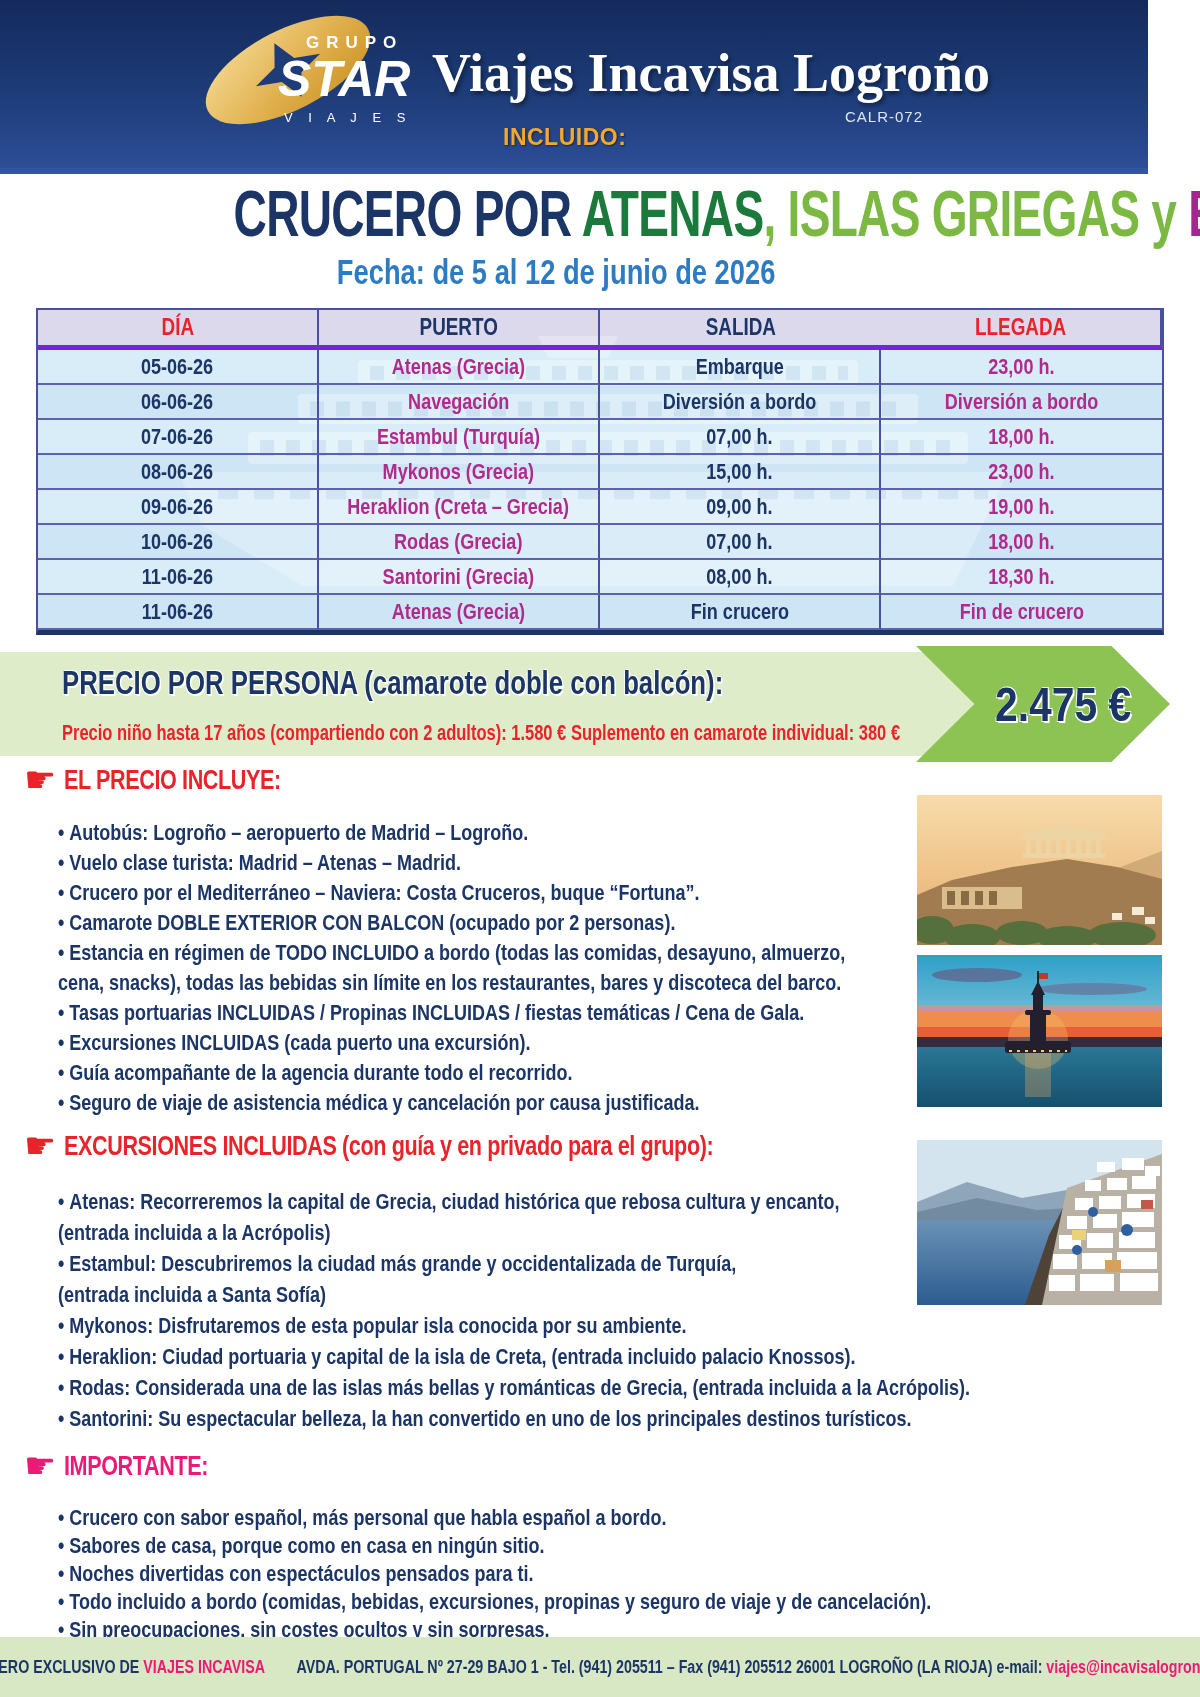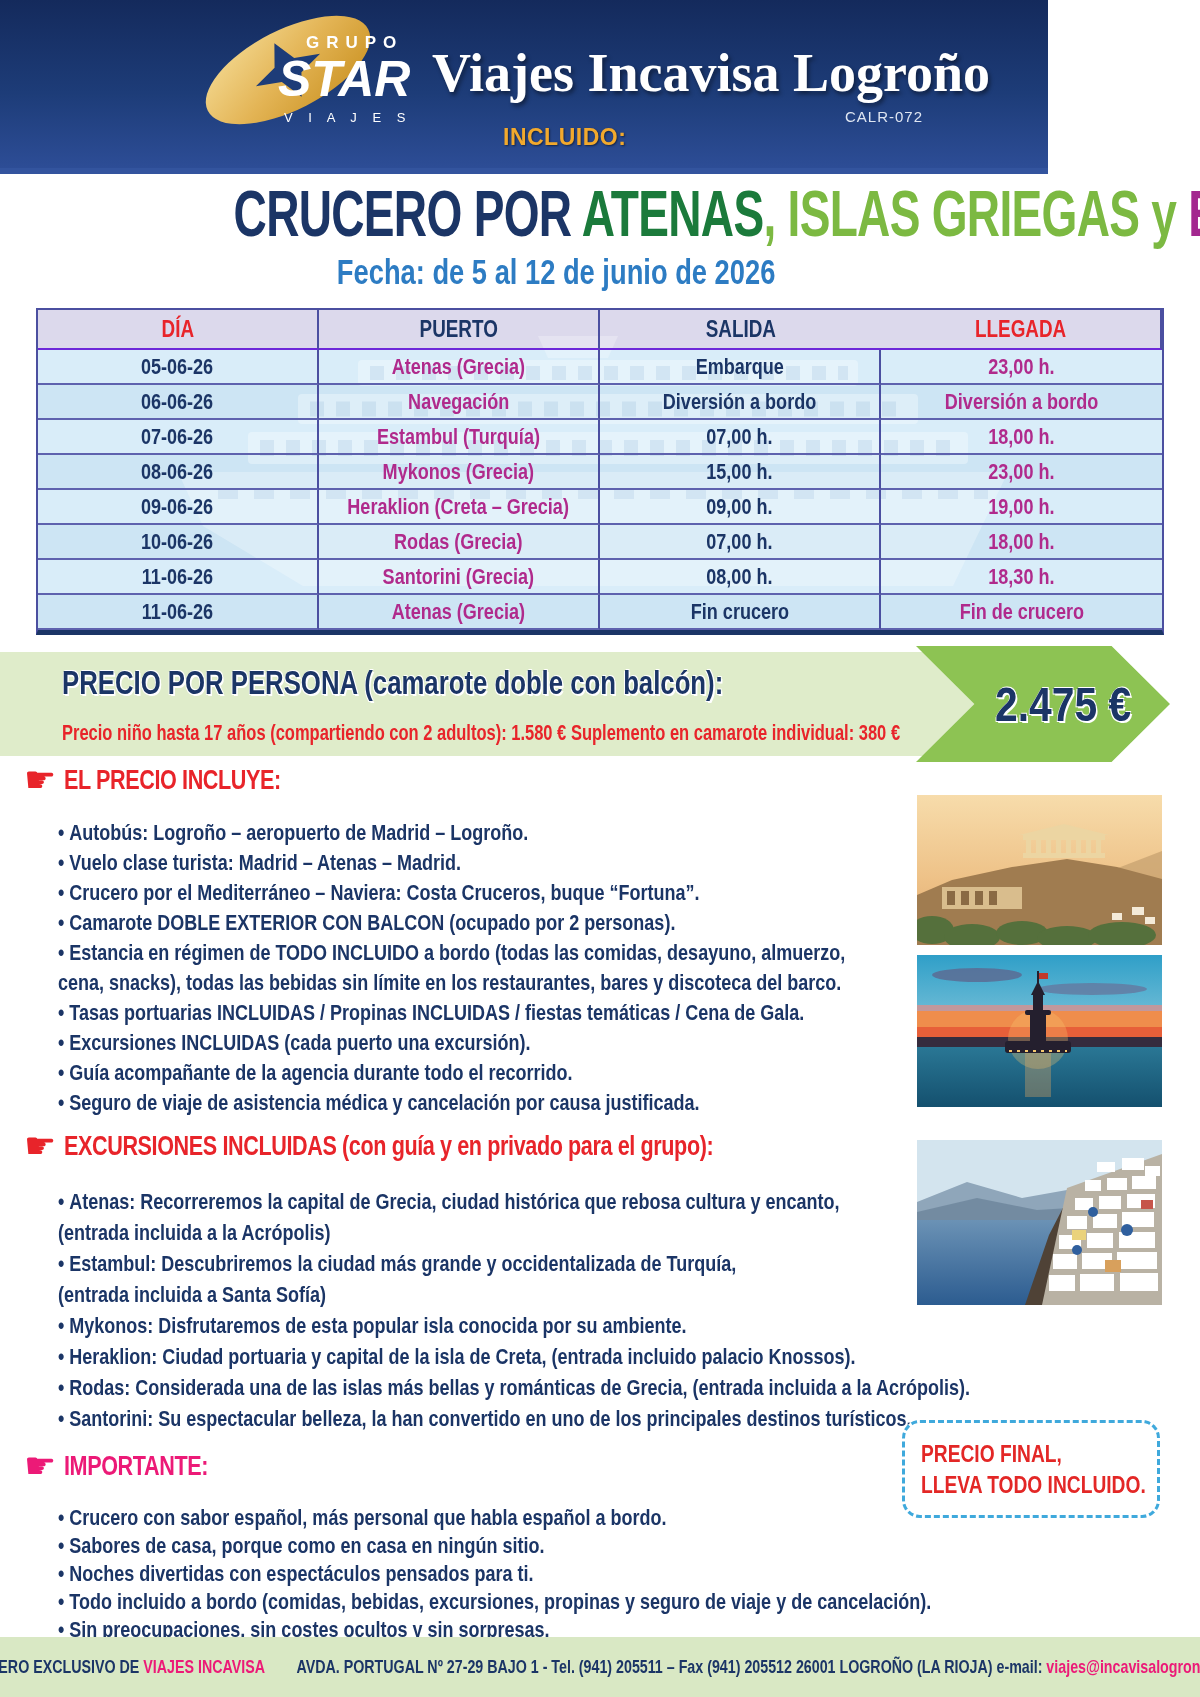--- a/index.html
+++ b/index.html
@@ -1,20 +1,20 @@
 <!DOCTYPE html>
 <html><head>
 <meta charset="utf-8">
 <style>
   html,body{margin:0;padding:0;background:#fff;}
   .page{position:relative;width:1200px;height:1697px;background:#fff;overflow:hidden;
         font-family:"Liberation Sans",sans-serif;margin:0 auto;}
 
   
-  .header{position:absolute;left:0;top:0;width:1048px;height:168px;
+  .header{position:absolute;left:0;top:0;width:1148px;height:168px;
           background:linear-gradient(180deg,#142a5c 0%,#1d3c78 55%,#2d4d96 100%);
           border-bottom:6px solid #33549e;}
   .brand{position:absolute;left:432px;top:42px;color:#fff;font-family:"Liberation Serif",serif;
          font-weight:bold;font-size:54px;white-space:nowrap;text-shadow:2px 3px 4px rgba(0,0,0,.45);}
   .calr{position:absolute;left:845px;top:108px;color:#dfe6f2;font-size:15px;letter-spacing:1px;}
   .organiza{position:absolute;left:503px;top:124px;color:#f2a92d;font-weight:bold;font-size:23px;
             letter-spacing:.5px;text-shadow:1px 1px 2px rgba(0,0,0,.5);}
   .logo{position:absolute;left:188px;top:8px;}
 
   
@@ -34,21 +34,21 @@
   .stripe.head{height:40px;background:#dcd9ec;}
   .stripe.a{height:35px;background:#d9edf9;}
   .stripe.b{height:35px;background:#cde5f4;}
   .watermark{position:absolute;left:70px;top:26px;z-index:2;pointer-events:none;opacity:.42;}
   .grid{position:relative;z-index:3;display:grid;grid-template-columns:repeat(4,1fr);
         grid-template-rows:40px repeat(8,35px);}
   .grow{display:contents;}
   .gc{display:flex;align-items:center;justify-content:center;box-sizing:border-box;
       border-right:2px solid #4b4fa0;border-bottom:2px solid #5e62ae;font-weight:bold;}
   .gc.last{border-right:none;}
-  .gc.head{border-bottom:2px solid #6d28d9;font-size:23px;}
+  .gc.head{border-bottom:5px solid #6d28d9;font-size:23px;}
   .gc .sq{display:inline-block;transform:scaleX(.82);white-space:nowrap;font-size:22px;}
   .gc.head .sq{font-size:23px;}
   .c-navy{color:#1b3566}.c-mag{color:#b02a8c}.c-red{color:#e8242a}
 
   
   .band{position:absolute;left:0;top:652px;width:990px;height:104px;background:#dfecca;
         clip-path:polygon(0 0,94.5% 0,100% 50%,94.5% 100%,0 100%);}
   .price-head{position:absolute;left:62px;top:664px;white-space:nowrap;}
   .price-head .tt{display:inline-block;transform:scaleX(.78);transform-origin:0 50%;
         font-size:33px;font-weight:bold;color:#1b3566;
@@ -462,24 +462,20 @@
   <li><span>Atenas: Recorreremos la capital de Grecia, ciudad histórica que rebosa cultura y encanto,
 (entrada incluida a la Acrópolis)</span></li>
       <li><span>Estambul: Descubriremos la ciudad más grande y occidentalizada de Turquía,
 (entrada incluida a Santa Sofía)</span></li>
       <li><span>Mykonos: Disfrutaremos de esta popular isla conocida por su ambiente.</span></li>
       <li><span>Heraklion: Ciudad portuaria y capital de la isla de Creta, (entrada incluido palacio Knossos).</span></li>
       <li><span>Rodas: Considerada una de las islas más bellas y románticas de Grecia, (entrada incluida a la Acrópolis).</span></li>
       <li><span>Santorini: Su espectacular belleza, la han convertido en uno de los principales destinos turísticos.</span></li>
     </ul>
 
-  <div class="final-box">
-    <span class="tt">PRECIO FINAL,</span>
-    <span class="tt">LLEVA TODO INCLUIDO.</span>
-  </div>
 
   <div class="sec-head" style="top:1448px">
     <span class="hand pink">☛</span>
     <span class="sec-label pink">IMPORTANTE:</span>
   </div>
   <ul class="blist list3">
 
   <li><span>Crucero con sabor español, más personal que habla español a bordo.</span></li>
       <li><span>Sabores de casa, porque como en casa en ningún sitio.</span></li>
       <li><span>Noches divertidas con espectáculos pensados para ti.</span></li>

